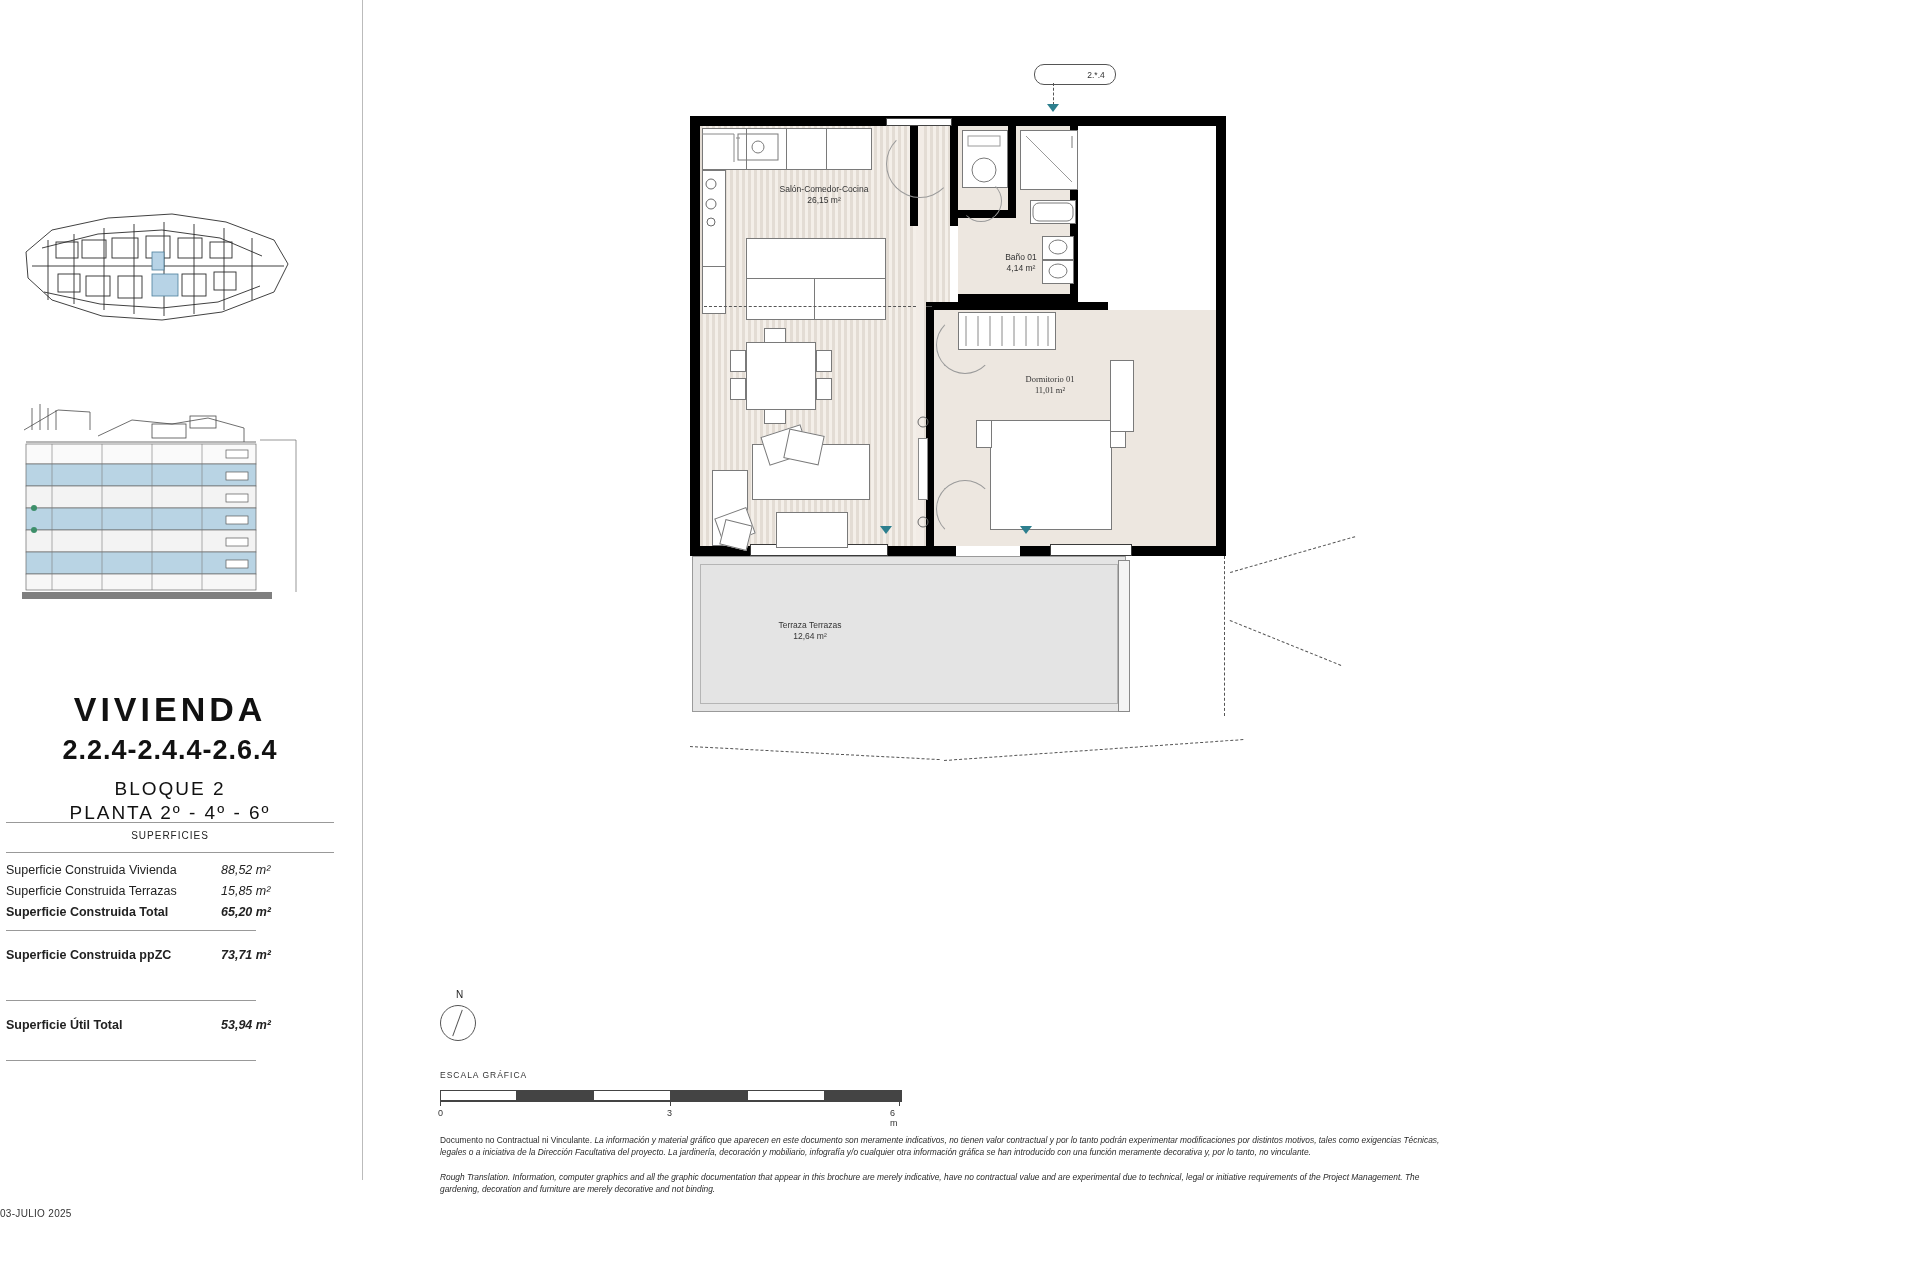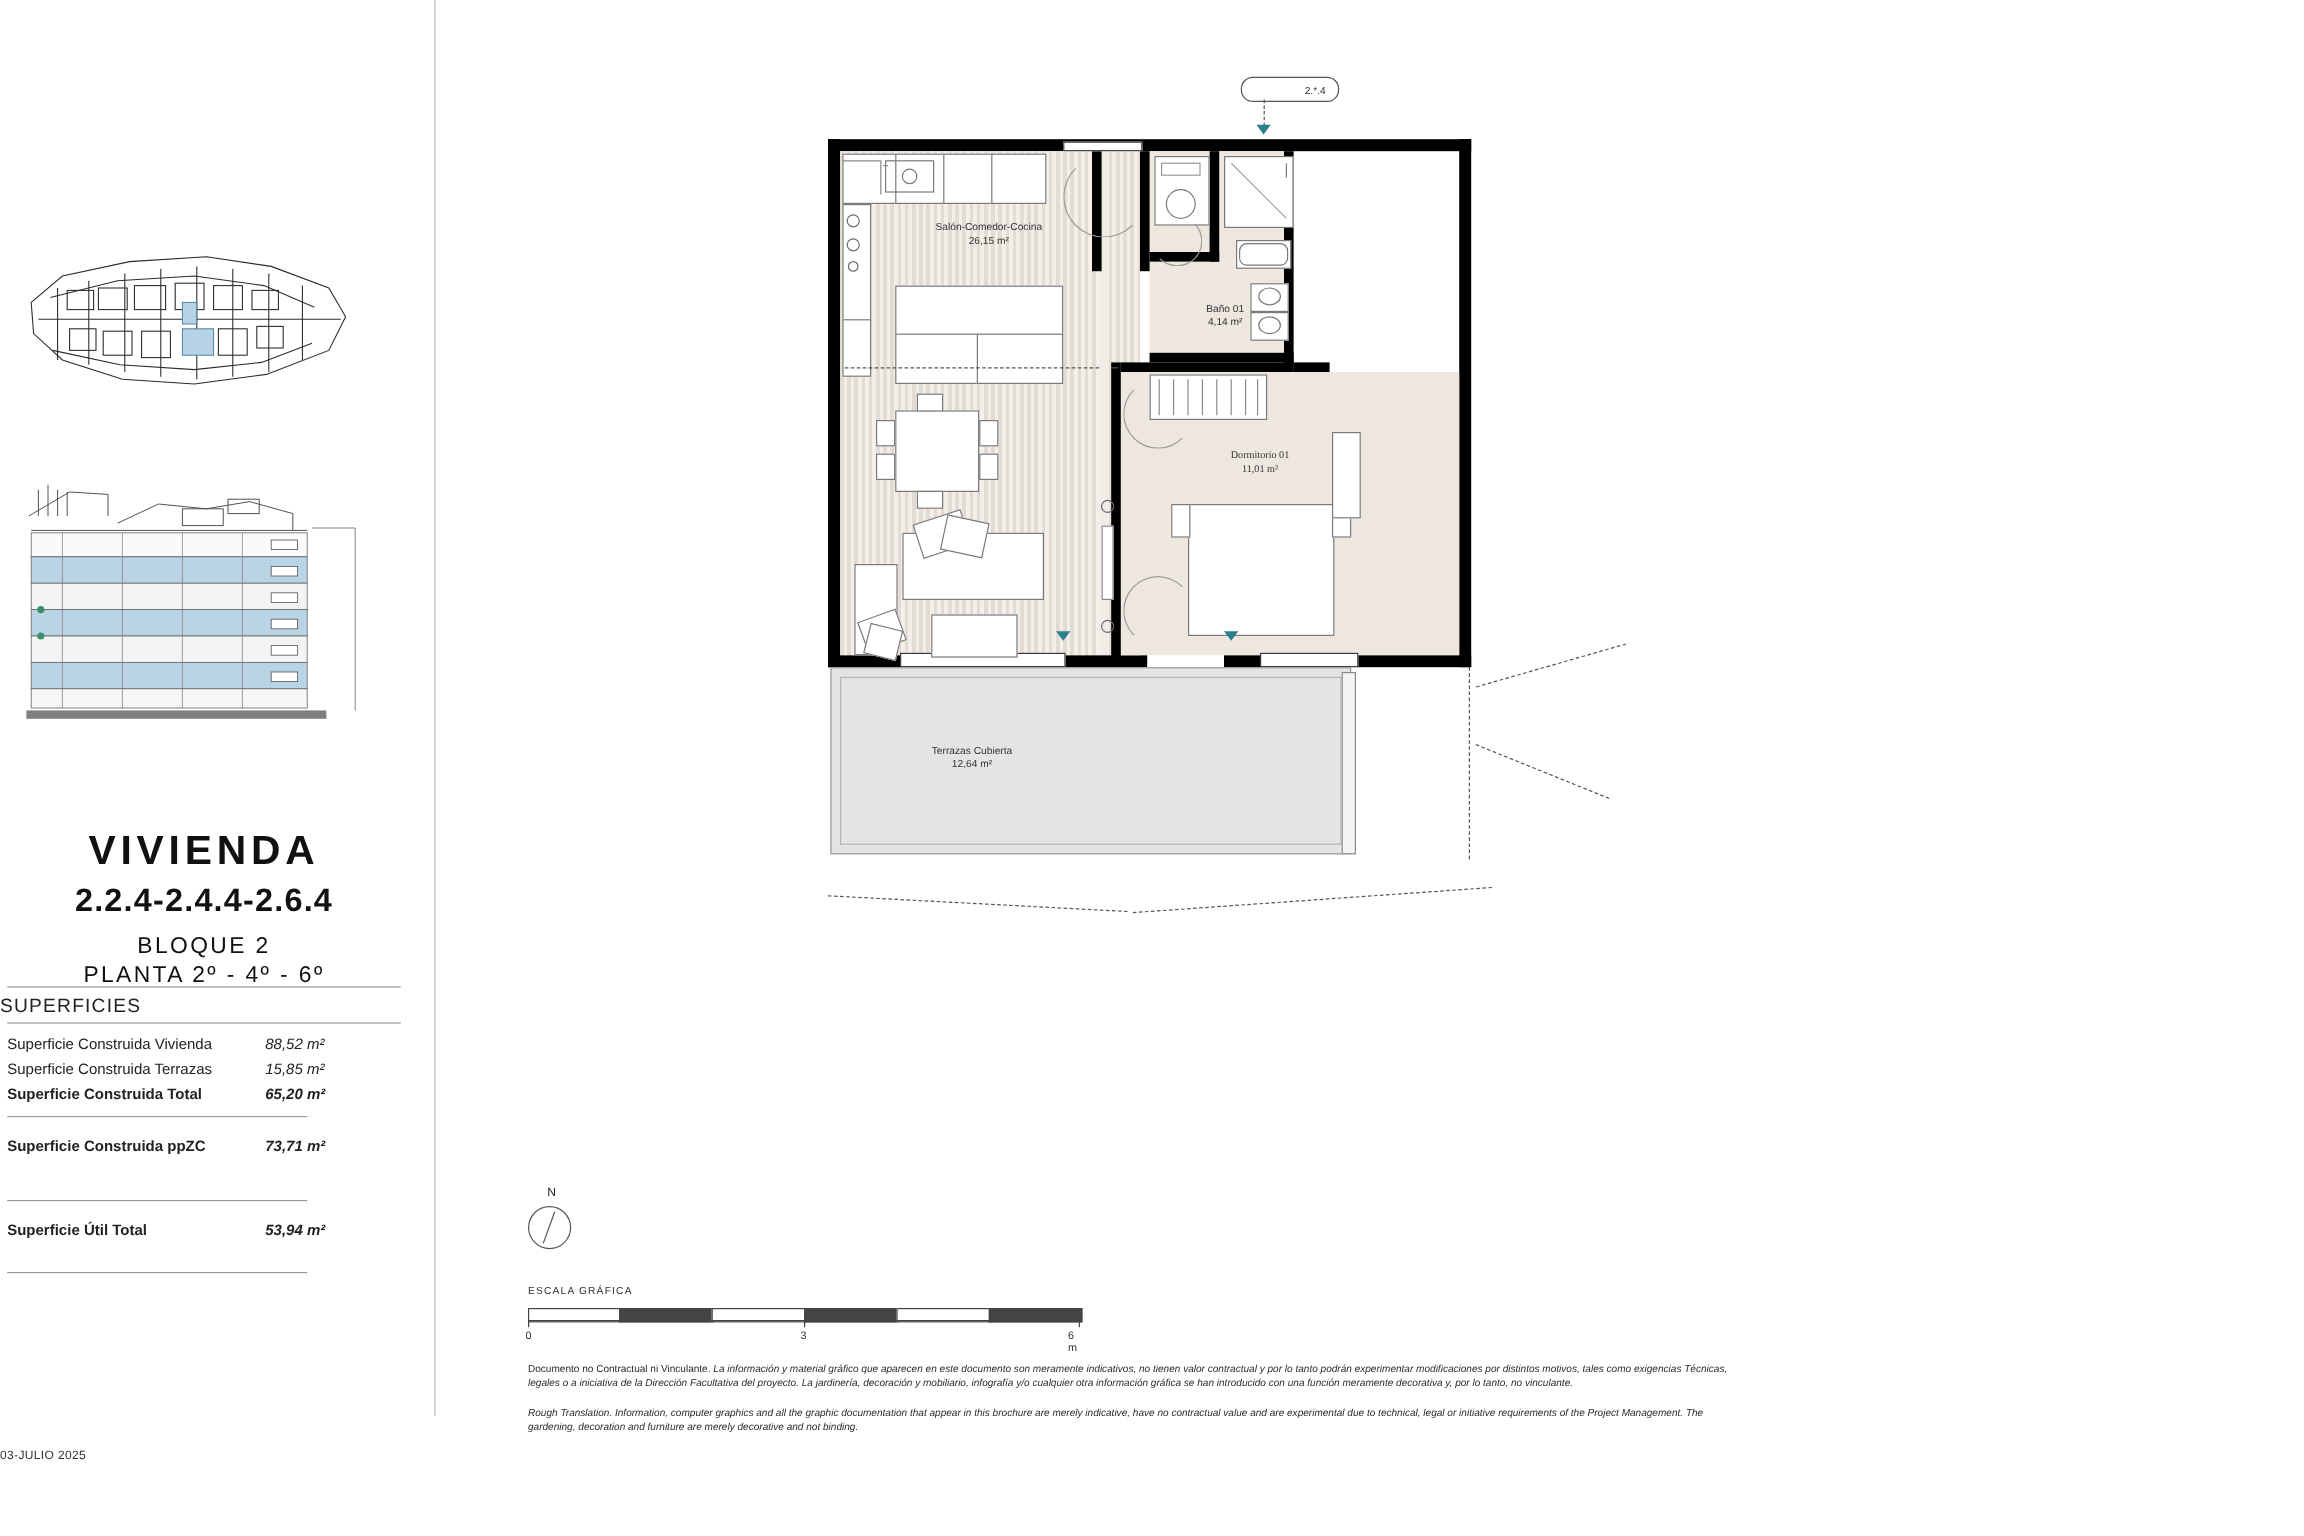--- a/index.html
+++ b/index.html
@@ -19,21 +19,21 @@
 
   .key-plan{position:absolute;left:12px;top:200px;width:290px;height:140px;}
   .elevation{position:absolute;left:12px;top:380px;width:300px;height:235px;}
 
   .title-block{position:absolute;left:0;top:690px;width:340px;text-align:center;}
   .t-vivienda{font-size:34px;letter-spacing:4px;font-weight:bold;color:#111;}
   .t-code{font-size:27px;letter-spacing:1px;font-weight:bold;margin-top:6px;color:#111;}
   .t-bloque{font-size:19px;letter-spacing:2px;margin-top:12px;color:#111;}
   .t-planta{font-size:19px;letter-spacing:2px;margin-top:2px;color:#111;}
 
-  .superficies-head{position:absolute;left:0;top:830px;width:340px;font-size:16px;letter-spacing:1px;color:#222;}
+  .superficies-head{position:absolute;left:0;top:830px;width:340px;text-align:center;font-size:10px;letter-spacing:1px;color:#222;}
   .rule{position:absolute;background:#999;height:1px;}
 
   .sup-table{position:absolute;left:6px;top:860px;width:330px;font-size:12.5px;color:#222;}
   .sup-row{display:flex;justify-content:space-between;line-height:21px;}
   .sup-row .lab{white-space:nowrap;}
   .sup-row .val{width:115px;text-align:left;padding-left:6px;font-style:italic;}
   .bold{font-weight:bold;}
 
   .date-stamp{position:absolute;left:0;top:1208px;font-size:10px;color:#333;letter-spacing:.3px;}
 
@@ -333,21 +333,21 @@
     </div>
     <div class="roomlabel" style="left:286px;top:192px;width:90px;">
       <span>Baño 01</span><br>
       <span>4,14 m²</span>
     </div>
     <div class="roomlabel" style="left:296px;top:314px;width:128px;font-family:Liberation Serif, serif;">
       <span>Dormitorio 01</span><br>
       <span>11,01 m²</span>
     </div>
     <div class="roomlabel" style="left:50px;top:560px;width:140px;">
-      <span>Terrazas Cubierta</span><br>
+      <span>Terraza Terrazas</span><br>
       <span>12,64 m²</span>
     </div>
   </div>
 
   <div class="north">
     <div class="north-label">N</div>
     <div class="north-circle">
       <div class="north-needle"></div>
     </div>
   </div>

